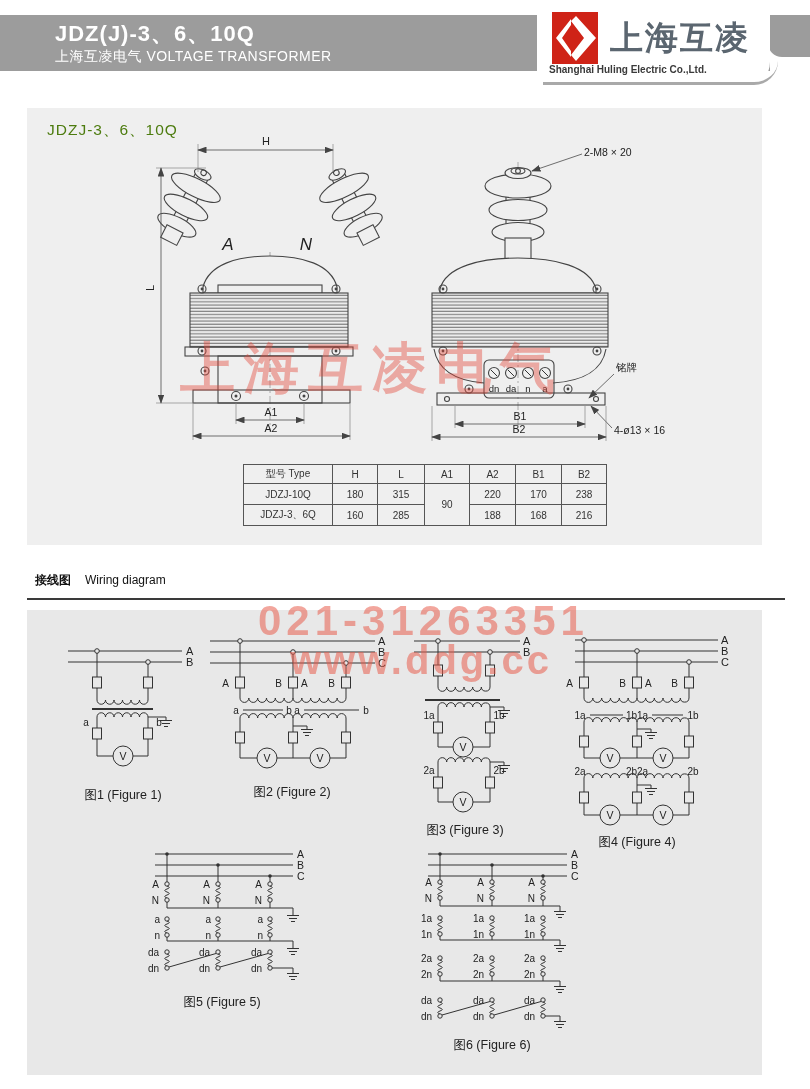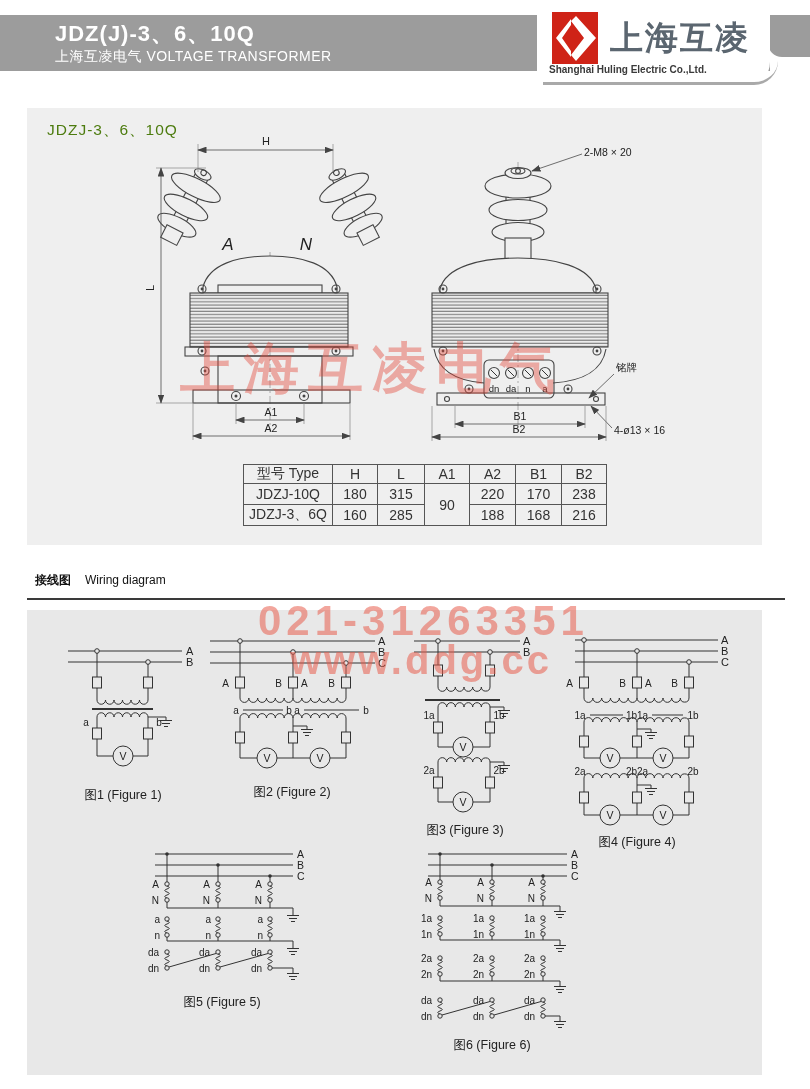--- a/index.html
+++ b/index.html
@@ -18,21 +18,21 @@
   .logo-mark{position:absolute;left:552px;top:12px;width:46px;height:52px;background:#cf2317;}
   .logo-cn{position:absolute;left:610px;top:16px;font-size:33px;font-weight:bold;color:#5b6670;letter-spacing:2px;}
   .logo-en{position:absolute;left:549px;top:64px;font-size:10px;font-weight:bold;color:#3a3a3a;}
   
   .outline-box{position:absolute;left:27px;top:108px;width:735px;height:437px;background:#efefef;}
   .sec-label{position:absolute;left:20px;top:12px;font-size:15.5px;color:#4d7c0f;letter-spacing:1px;}
   .wm-brand{position:absolute;left:180px;top:332px;font-size:55px;font-weight:bold;
             color:rgba(226,68,56,.42);letter-spacing:9px;white-space:nowrap;z-index:5;}
   
   .dim-table{position:absolute;left:243px;top:464px;border-collapse:collapse;z-index:4;}
-  .dim-table th,.dim-table td{border:1px solid #555;font-size:14px;color:#333;text-align:center;
+  .dim-table th,.dim-table td{border:1px solid #555;font-size:10px;color:#333;text-align:center;
        font-weight:normal;padding:0 4px;height:20px;background:transparent;}
   .dim-table th{height:18px;}
   
   .wd-head{position:absolute;left:35px;top:572px;font-size:12px;color:#111;}
   .wd-head .zh{font-weight:bold;margin-right:14px;}
   .wd-rule{position:absolute;left:27px;top:598px;width:758px;height:2px;background:#3a3a3a;}
   .wiring-box{position:absolute;left:27px;top:610px;width:735px;height:465px;background:#e8e8e8;}
   .wm-phone{position:absolute;left:258px;top:597px;font-size:42px;font-weight:bold;
             color:rgba(231,92,77,.55);letter-spacing:5px;z-index:6;white-space:nowrap;}
   .wm-url{position:absolute;left:290px;top:638px;font-size:40px;font-weight:bold;

